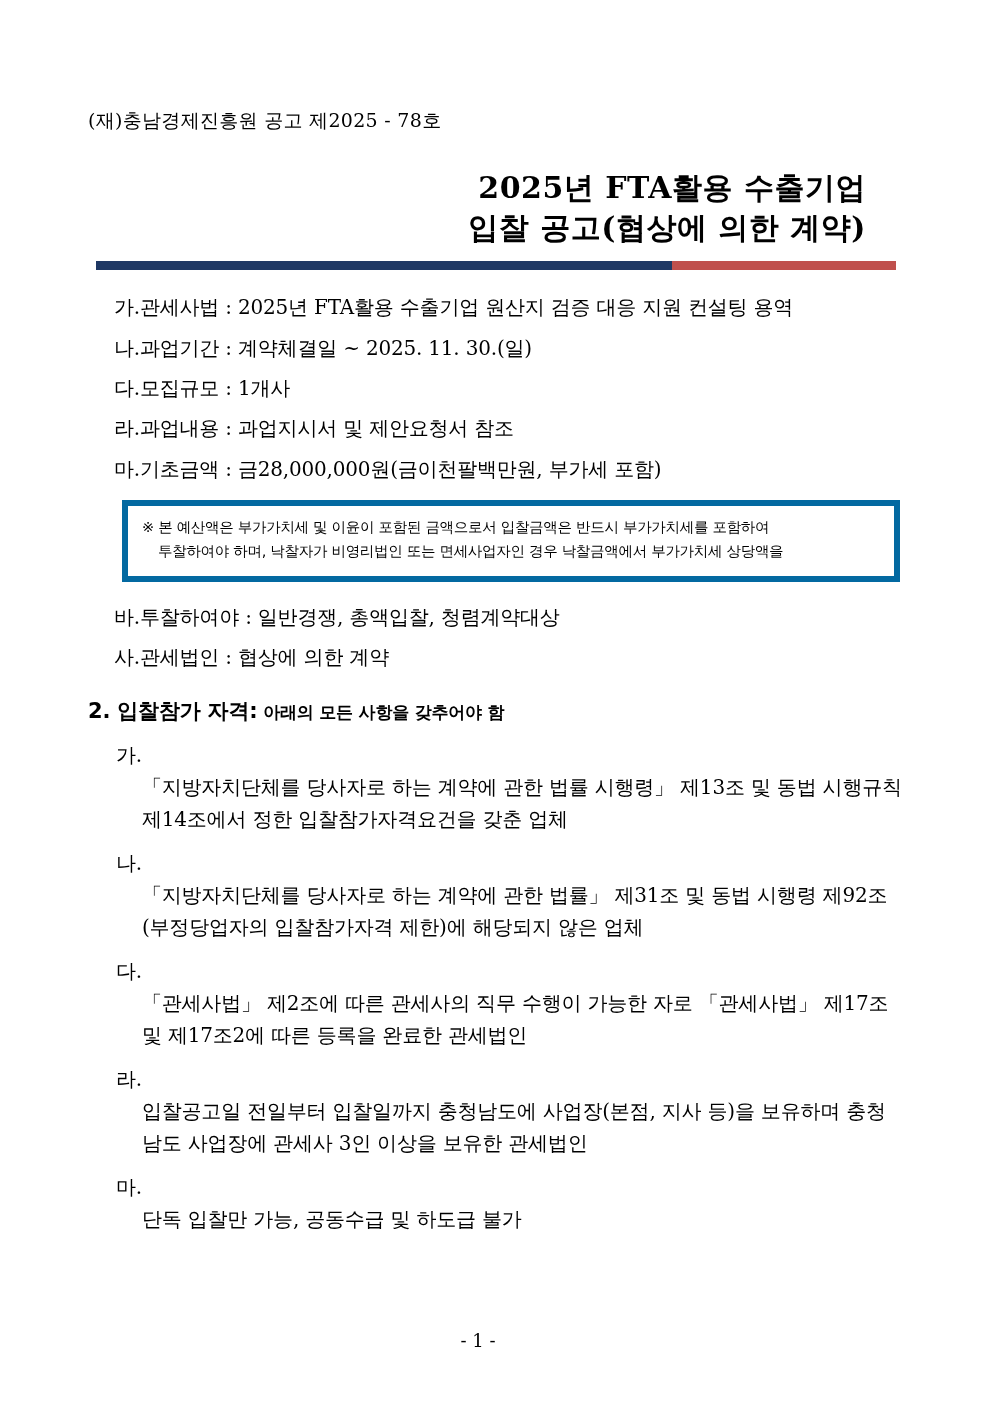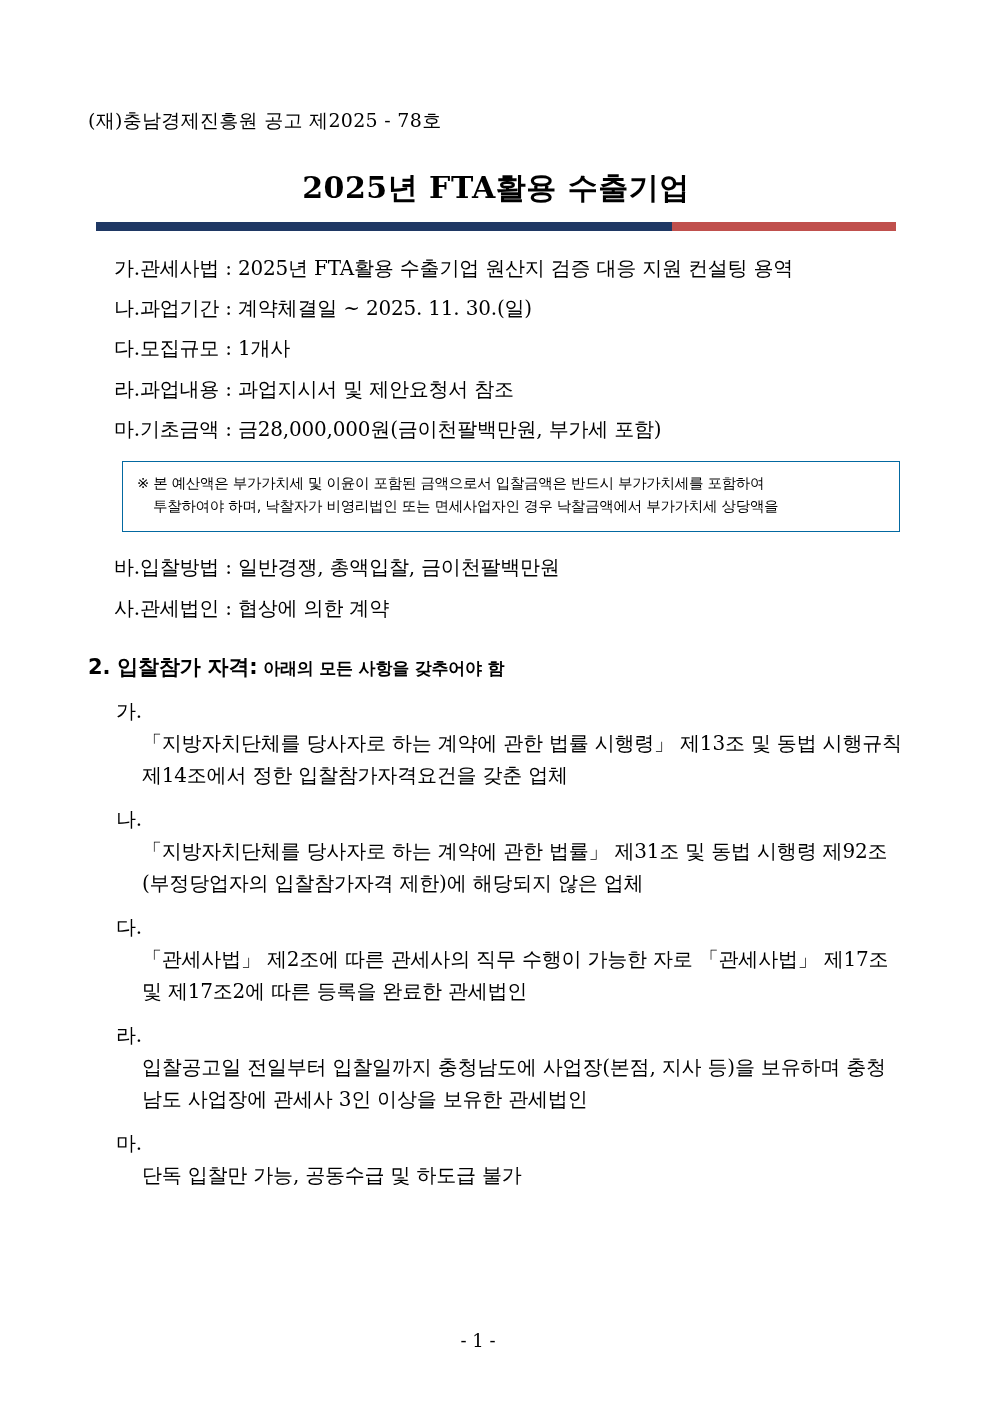--- a/index.html
+++ b/index.html
@@ -24,21 +24,21 @@
     top: 108px;
     width: 816px;
   }
   .doc-no {
     font-family: "DejaVu Serif", serif;
     font-size: 19px;
     letter-spacing: 0.3px;
     margin-bottom: 34px;
   }
   .title-block {
-    text-align: center;
+    text-align: right;
     font-family: "DejaVu Serif", serif;
     font-weight: bold;
     font-size: 30px;
     line-height: 1.32;
     letter-spacing: 0.5px;
     margin: 0 auto 14px auto;
     width: 740px;
   }
   .title-line {
     display: block;
@@ -90,21 +90,21 @@
   }
   .item.sec2 {
     margin-bottom: 12px;
     line-height: 1.6;
   }
   .item.sec2 .body {
     text-indent: 0;
     margin-top: 32px;
   }
   .note {
-    border: 1px solid #0369a1;
+    border: 6px solid #0369a1;
     margin: 16px 4px 20px 34px;
     padding: 10px 14px 12px 14px;
     font-family: "DejaVu Sans", sans-serif;
     font-size: 14.5px;
     line-height: 1.65;
     letter-spacing: -0.3px;
     box-sizing: border-box;
   }
   .note .nl {
     display: block;
@@ -125,20 +125,21 @@
 </head>
 <body>
 
 <div class="page">
   <div class="inner">
 
     <div class="doc-no">(재)충남경제진흥원 공고 제2025 - 78호</div>
 
     <div class="title-block">
       <span class="title-line">2025년 FTA활용 수출기업</span>
+      <span class="title-line">입찰 공고(협상에 의한 계약)</span>
     </div>
 
     <div class="rule-wrap">
       <div class="rule-navy"></div>
       <div class="rule-red"></div>
     </div>
 
 
     <div class="item">
       <span class="mark">가.</span>
@@ -161,28 +162,28 @@
       <span class="body">기초금액 : 금28,000,000원(금이천팔백만원, 부가세 포함)</span>
     </div>
 
     <div class="note">
       <span class="nl">※ 본 예산액은 부가가치세 및 이윤이 포함된 금액으로서 입찰금액은 반드시 부가가치세를 포함하여</span>
       <span class="nl indent">투찰하여야 하며, 낙찰자가 비영리법인 또는 면세사업자인 경우 낙찰금액에서 부가가치세 상당액을</span>
     </div>
 
     <div class="item">
       <span class="mark">바.</span>
-      <span class="body">입찰방법 : 일반경쟁, 총액입찰, 금이천팔백만원</span>
+      <span class="body">투찰하여야 : 일반경쟁, 총액입찰, 청렴계약대상</span>
     </div>
     <div class="item">
       <span class="mark">사.</span>
       <span class="body">관세법인 : 협상에 의한 계약</span>
     </div>
 
-    <h2 class="sec" style="margin-top:30px">
+    <h2 class="sec" style="margin-top:24px">
       <span>2. 입찰참가 자격:</span><span class="sub"> 아래의 모든 사항을 갖추어야 함</span>
     </h2>
 
     <div class="item sec2">
       <span class="mark wide">가.</span>
       <span class="body">「지방자치단체를 당사자로 하는 계약에 관한 법률 시행령」 제13조 및 동법 시행규칙 제14조에서 정한 입찰참가자격요건을 갖춘 업체</span>
     </div>
     <div class="item sec2">
       <span class="mark wide">나.</span>
       <span class="body">「지방자치단체를 당사자로 하는 계약에 관한 법률」 제31조 및 동법 시행령 제92조(부정당업자의 입찰참가자격 제한)에 해당되지 않은 업체</span>

